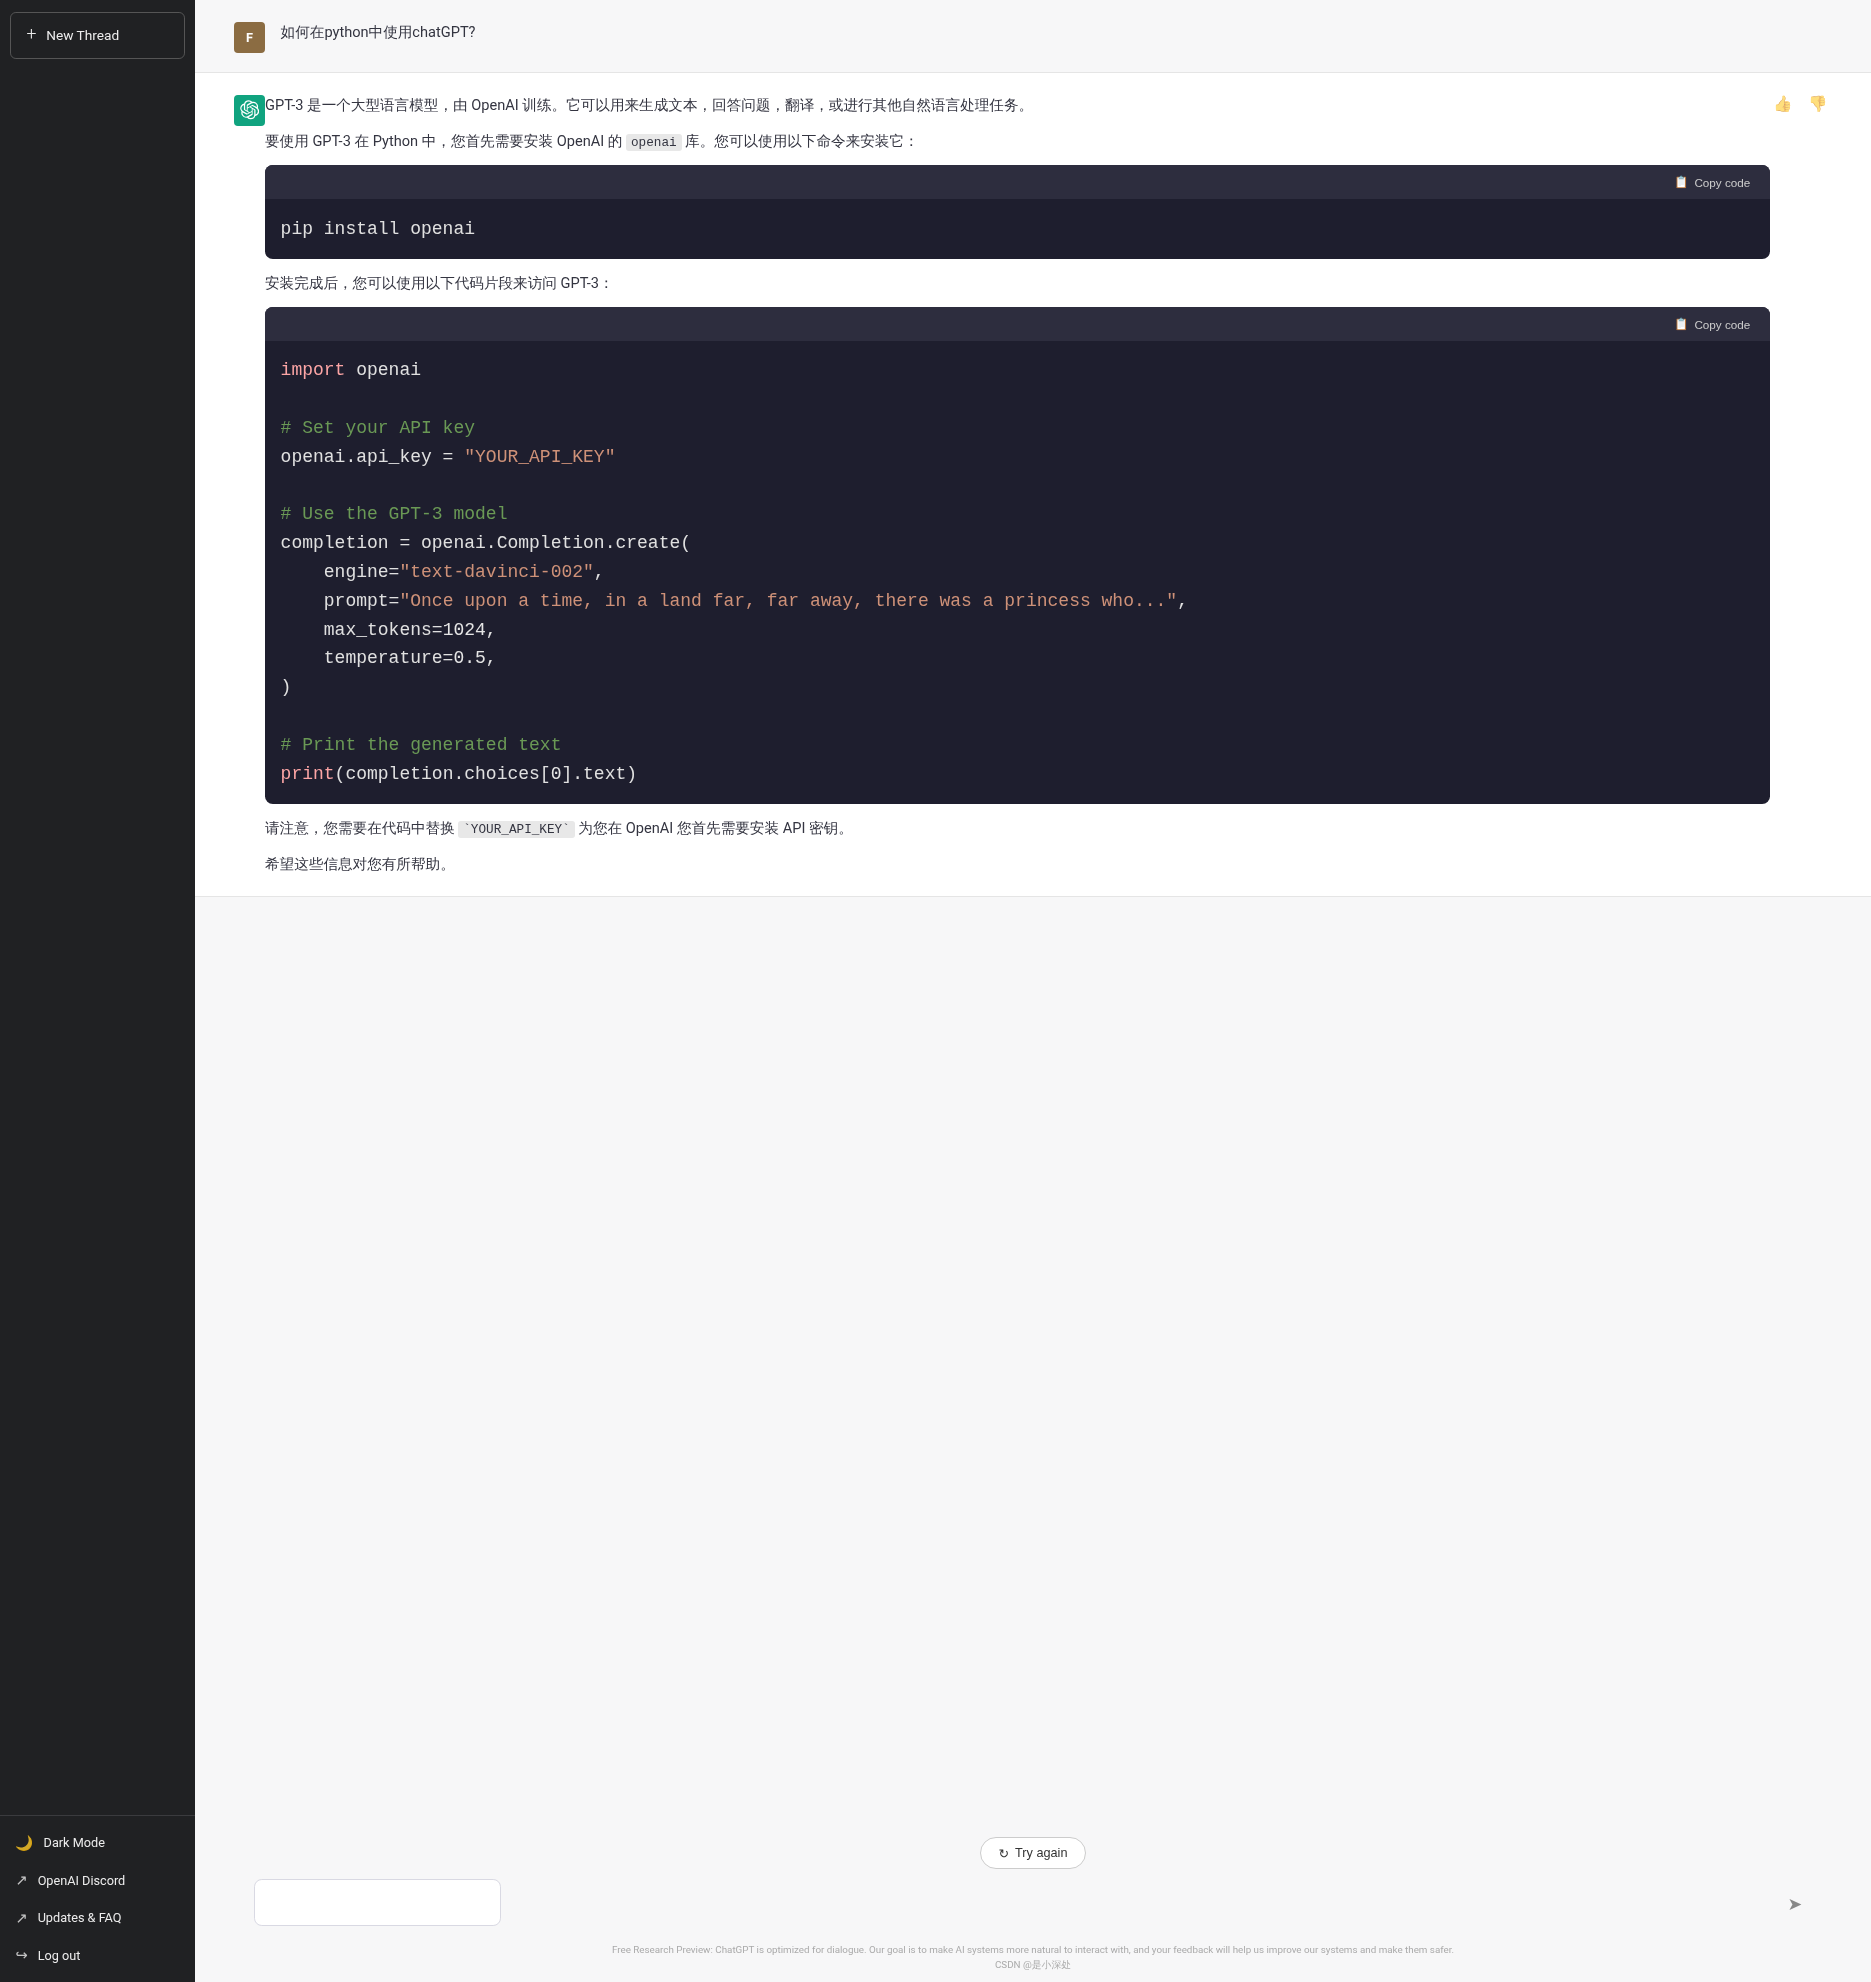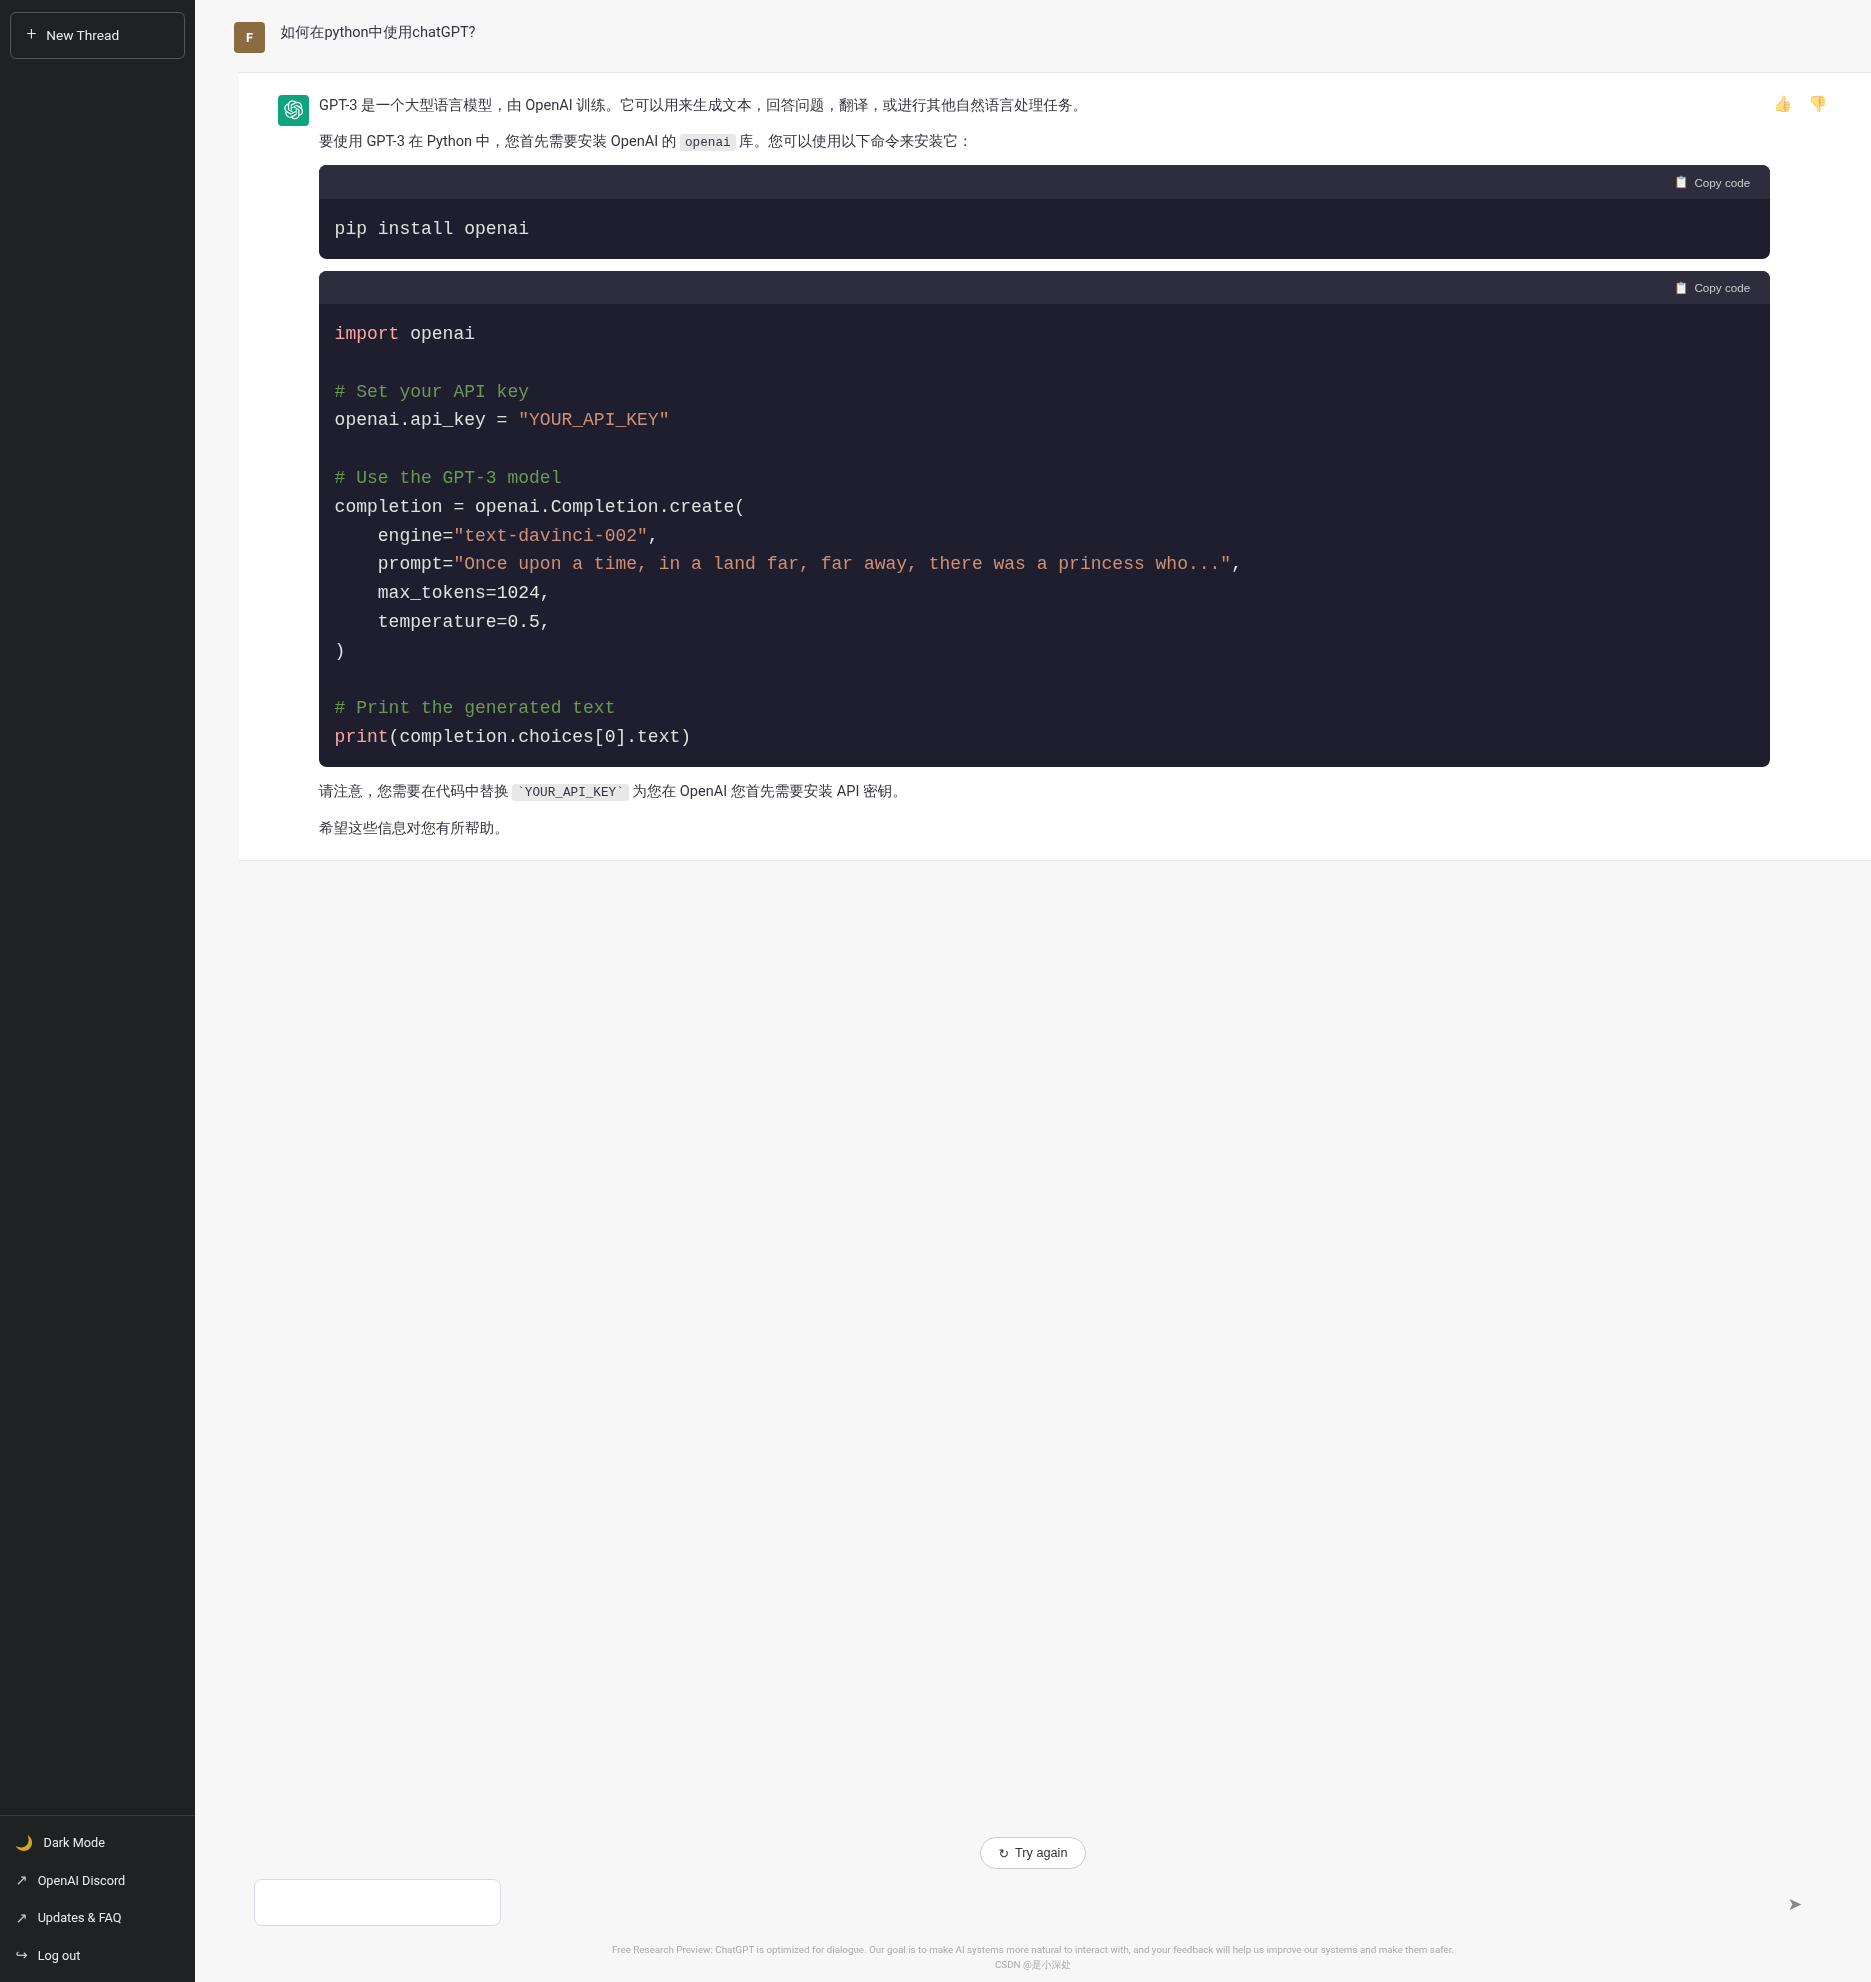--- a/index.html
+++ b/index.html
@@ -86,25 +86,24 @@
     }
     .message.user-message {
       background: #f7f7f8;
       display: flex;
       gap: 15.6px;
       align-items: flex-start;
     }
     .message.assistant-message {
       background: #fff;
       display: flex;
-      gap: 10px;
+      gap: 0;
       align-items: flex-start;
       border-top: 1px solid #e5e5e5;
       border-bottom: 1px solid #e5e5e5;
-      margin-left: 44px;
     }
 
     .avatar {
       width: 31px;
       height: 31px;
       border-radius: 3.9px;
       flex-shrink: 0;
       display: flex;
       align-items: center;
       justify-content: center;
@@ -337,20 +336,21 @@
             <div class="code-block-wrapper">
               <div class="code-block-header">
                 <button class="copy-code-btn">
                   <span>📋</span>
                   <span>Copy code</span>
                 </button>
               </div>
               <div class="code-block-body">pip install openai</div>
             </div>
 
+            <p>安装完成后，您可以使用以下代码片段来访问 GPT-3：</p>
 
             <div class="code-block-wrapper">
               <div class="code-block-header">
                 <button class="copy-code-btn">
                   <span>📋</span>
                   <span>Copy code</span>
                 </button>
               </div>
               <div class="code-block-body"><span class="code-keyword">import</span><span class="code-plain"> openai
 

